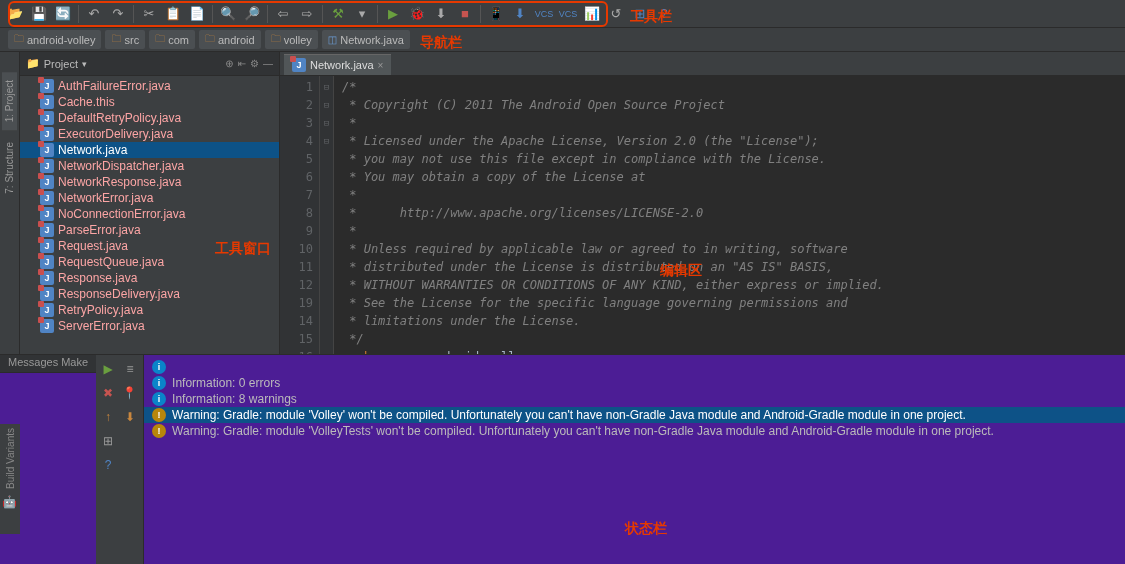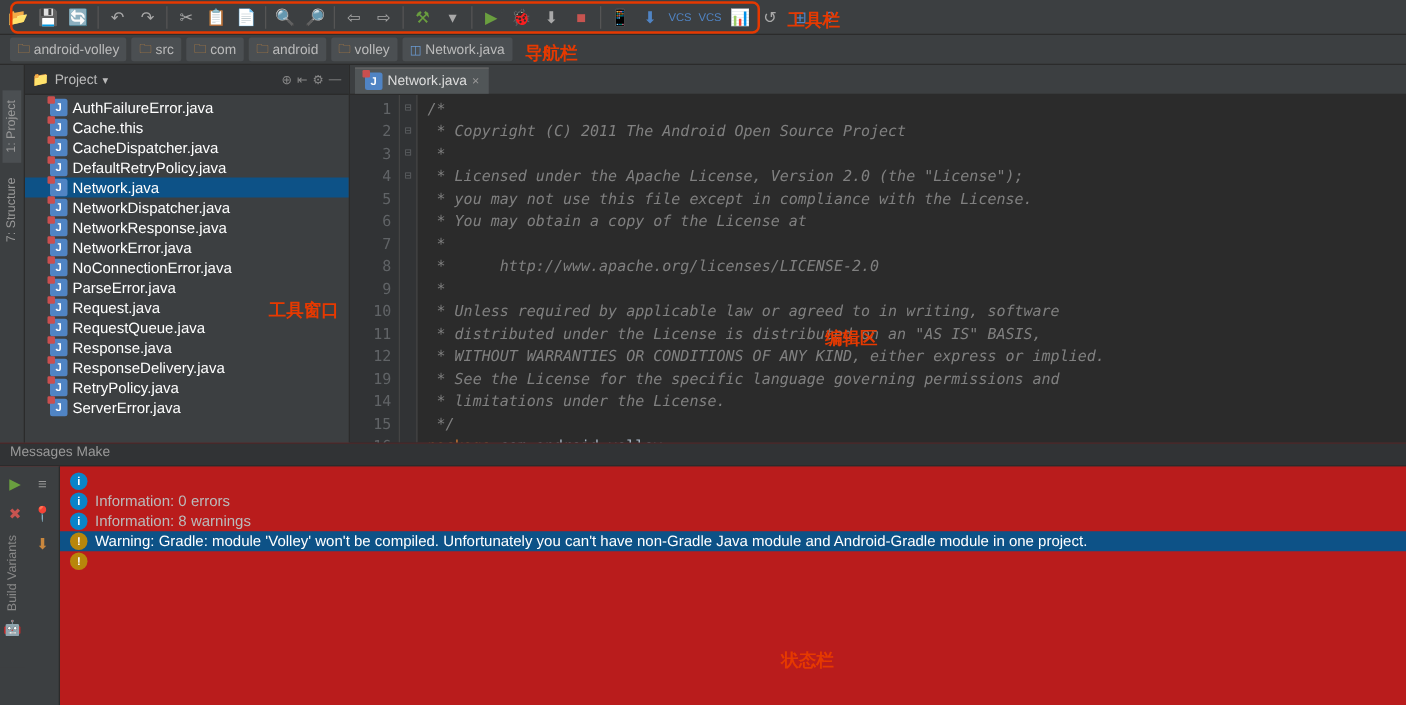--- a/index.html
+++ b/index.html
@@ -119,21 +119,21 @@
   flex: 1;
   overflow-y: auto;
   padding: 2px 0;
 }
 .tree-item {
   display: flex;
   align-items: center;
   gap: 4px;
   padding: 1px 4px 1px 20px;
   font-size: 12px;
-  color: #ffffff;
+  color: #fca5a5;
   cursor: pointer;
   white-space: nowrap;
 }
 .tree-item.selected { background: #0d5287; color: #fff; }
 .file-icon {
   width: 14px;
   height: 14px;
   display: inline-flex;
   align-items: center;
   justify-content: center;
@@ -214,24 +214,24 @@
   padding: 2px 8px;
   color: #a9b7c6;
   white-space: pre;
   position: relative;
 }
 .code .comment { color: #808080; font-style: italic; }
 .code .kw { color: #cc7832; }
 .code .pkg { color: #a9b7c6; }
 .messages {
   height: 210px;
-  background: #b91c1c;
+  background: #4c1d95;
   border-top: 1px solid #2b2b2b;
   display: flex;
-  flex-direction: column;
+  flex-direction: row;
 }
 .messages-header {
   height: 18px;
   background: #313335;
   padding: 1px 8px;
   font-size: 11px;
   color: #999;
   border-bottom: 1px solid #2b2b2b;
 }
 .messages-body {
@@ -402,25 +402,25 @@
         <div class="tree-item">
           <span class="file-icon"></span>
           <span>AuthFailureError.java</span>
         </div>
         <div class="tree-item">
           <span class="file-icon"></span>
           <span>Cache.this</span>
         </div>
         <div class="tree-item">
           <span class="file-icon"></span>
-          <span>CacheDispatcher.java</span>
-        </div>
-        <div class="tree-item">
-          <span class="file-icon"></span>
           <span>DefaultRetryPolicy.java</span>
+        </div>
+        <div class="tree-item">
+          <span class="file-icon"></span>
+          <span>ExecutorDelivery.java</span>
         </div>
         <div class="tree-item selected">
           <span class="file-icon"></span>
           <span>Network.java</span>
         </div>
         <div class="tree-item">
           <span class="file-icon"></span>
           <span>NetworkDispatcher.java</span>
         </div>
         <div class="tree-item">
@@ -556,20 +556,21 @@
         <div class="msg-item">
           <span class="msg-icon info">i</span>
           <span>Information: 8 warnings</span>
         </div>
         <div class="msg-item selected">
           <span class="msg-icon warn">!</span>
           <span>Warning: Gradle: module 'Volley' won't be compiled. Unfortunately you can't have non-Gradle Java module and Android-Gradle module in one project.</span>
         </div>
         <div class="msg-item">
           <span class="msg-icon warn">!</span>
+          <span>Warning: Gradle: module 'VolleyTests' won't be compiled. Unfortunately you can't have non-Gradle Java module and Android-Gradle module in one project.</span>
         </div>
       </div>
   </div>
 </div>
 
 <div class="left-strip">
   <div class="left-strip-tab">Build Variants</div>
   <span style="color:#6a9f3f;font-size:12px;">🤖</span>
 </div>
 

